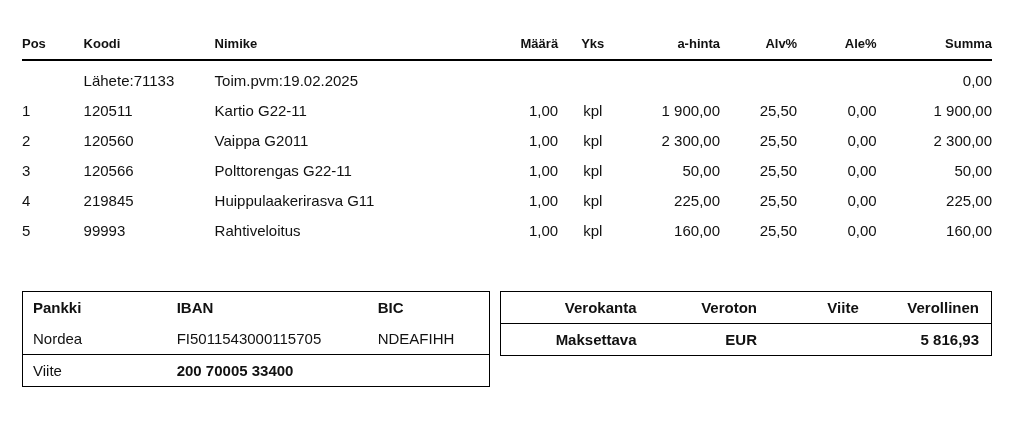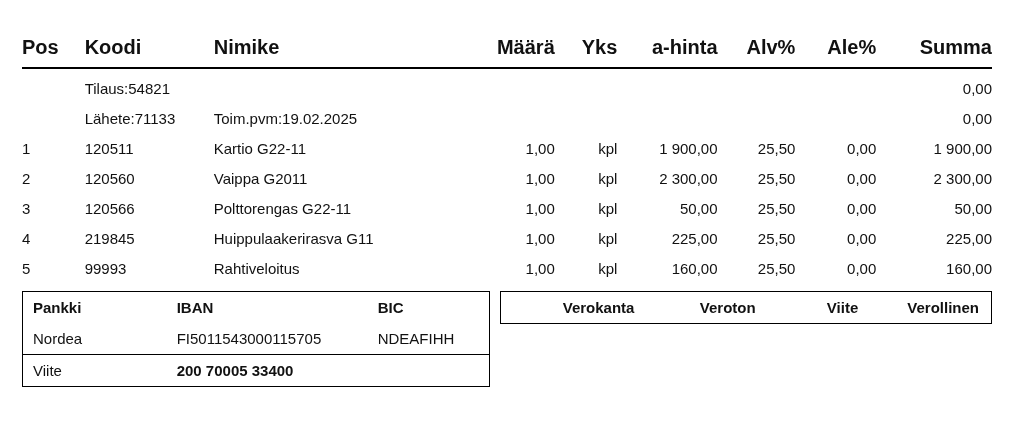--- a/index.html
+++ b/index.html
@@ -26,37 +26,37 @@
   .items {
     position: absolute;
     left: 22px;
     top: 36px;
     width: 970px;
     border-collapse: collapse;
     font-size: 15px;
   }
   .items th {
     font-weight: bold;
-    font-size: 20px;
+    font-size: 13px;
     padding: 0 0 8px 0;
     border-bottom: 2px solid #000;
     white-space: nowrap;
   }
   .items td {
     padding: 7px 0 6px 0;
     white-space: nowrap;
   }
   .items tbody tr:first-child td {
     padding-top: 11px;
   }
   .col-pos     { text-align: left;  width: 70px; }
   .col-koodi   { text-align: left;  width: 140px; }
   .col-nimike  { text-align: left;  width: 290px; }
   .col-maara   { text-align: right; width: 86px; padding-right: 8px !important; margin-top: 31px; }
-  .col-yks     { text-align: right;  width: 60px; }
+  .col-yks     { text-align: center;  width: 60px; }
   .col-ahinta  { text-align: right; width: 110px; }
   .col-alv     { text-align: right; width: 86px; }
   .col-ale     { text-align: right; width: 90px; }
   .col-summa   { text-align: right; width: 128px; }
 
   th.col-maara { padding-right: 8px; }
 
   
   .bank-box {
     position: absolute;
@@ -134,31 +134,20 @@
         <th class="col-yks">Yks</th>
         <th class="col-ahinta">a-hinta</th>
         <th class="col-alv">Alv%</th>
         <th class="col-ale">Ale%</th>
         <th class="col-summa">Summa</th>
       </tr>
     </thead>
     <tbody>
       <tr>
         <td class="col-pos"></td>
-        <td class="col-koodi">Tilaus:54821</td>
-        <td class="col-nimike"></td>
-        <td class="col-maara"></td>
-        <td class="col-yks"></td>
-        <td class="col-ahinta"></td>
-        <td class="col-alv"></td>
-        <td class="col-ale"></td>
-        <td class="col-summa">0,00</td>
-      </tr>
-      <tr>
-        <td class="col-pos"></td>
         <td class="col-koodi">Lähete:71133</td>
         <td class="col-nimike">Toim.pvm:19.02.2025</td>
         <td class="col-maara"></td>
         <td class="col-yks"></td>
         <td class="col-ahinta"></td>
         <td class="col-alv"></td>
         <td class="col-ale"></td>
         <td class="col-summa">0,00</td>
       </tr>
       <tr>
@@ -246,17 +235,23 @@
     <table class="vat-table">
       <thead>
         <tr>
           <th class="vat-c1">Verokanta</th>
           <th class="vat-c2">Veroton</th>
           <th class="vat-c3">Viite</th>
           <th class="vat-c4">Verollinen</th>
         </tr>
       </thead>
       <tbody>
+        <tr class="vat-total-row">
+          <td>Maksettava</td>
+          <td>EUR</td>
+          <td></td>
+          <td>5 816,93</td>
+        </tr>
       </tbody>
     </table>
   </div>
 
 </div>
 
 </body></html>

